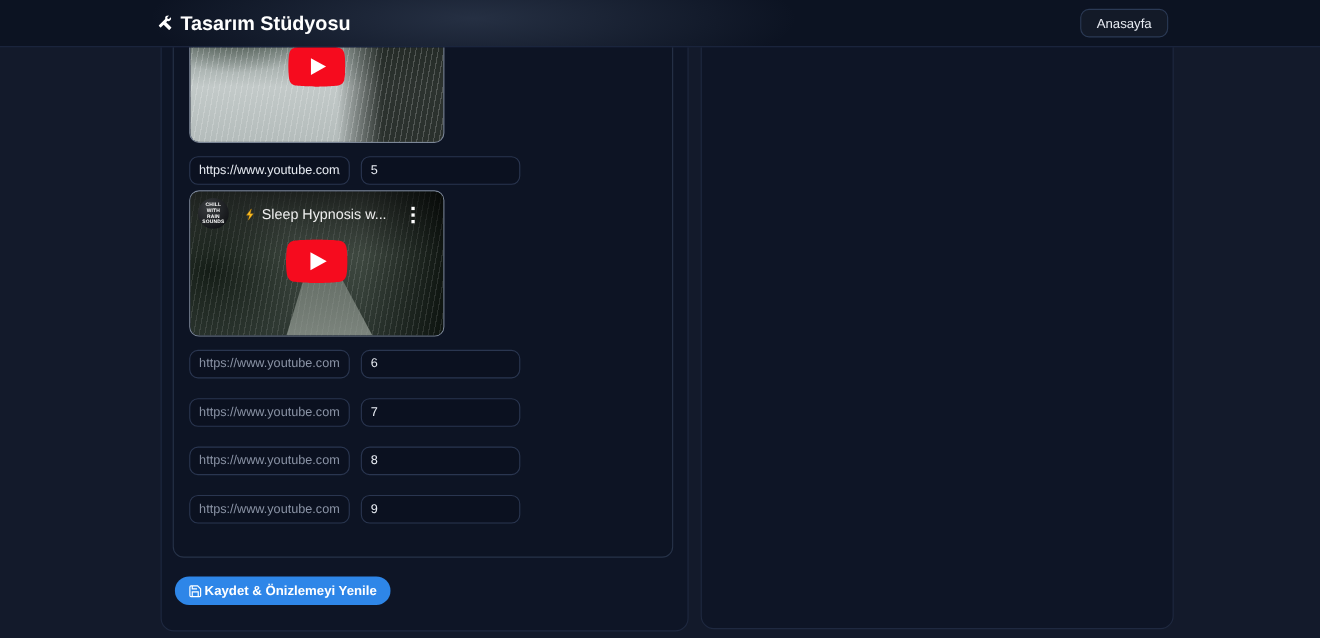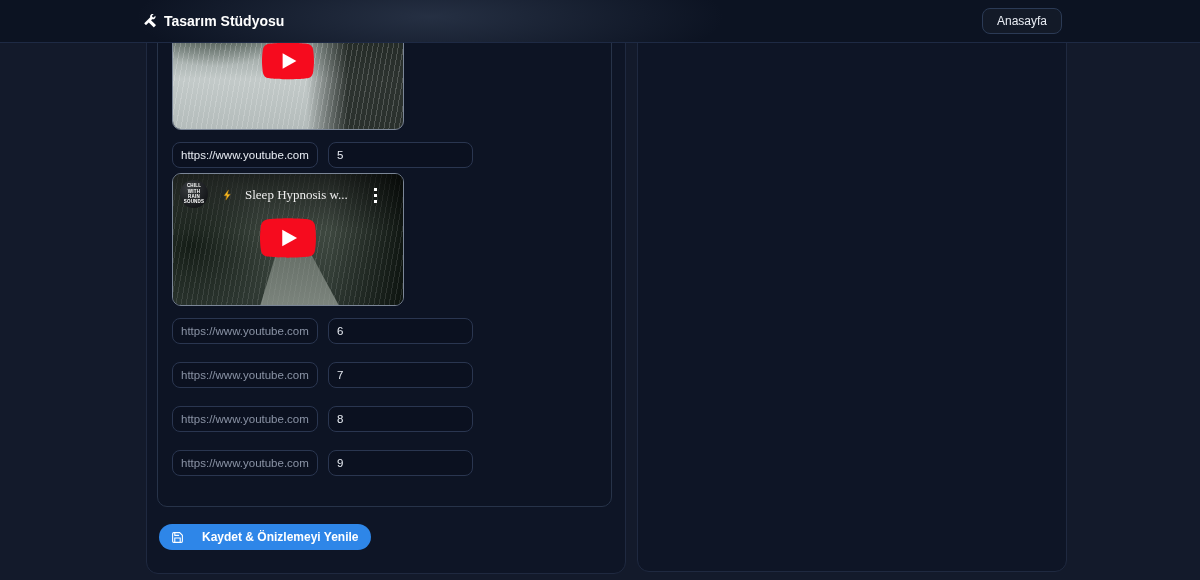--- a/index.html
+++ b/index.html
@@ -8,21 +8,21 @@
   #root { position:relative; width:1200px; height:580px; overflow:hidden; background:#131a2b; }
 
   
   .navbar {
     position:absolute; left:0; top:0; width:1200px; height:43px; z-index:20;
     background: radial-gradient(420px 90px at 430px 40%, rgba(96,114,143,0.30), rgba(12,19,34,0) 70%), #0c1322;
     border-bottom:1px solid #1e2a44;
     display:flex; align-items:center; justify-content:space-between;
     padding:0 138px 0 143px;
   }
-  .brand { display:flex; align-items:center; gap:7px; color:#ffffff; font-size:14px; font-weight:bold; }
+  .brand { display:flex; align-items:center; gap:7px; color:#ffffff; font-size:18px; font-weight:bold; }
   .brand svg { display:block; }
   .nav-links { display:flex; gap:13px; }
   .nav-btn {
     height:26px; padding:0 14px; display:flex; align-items:center;
     background:rgba(255,255,255,0.03); border:1px solid #2b3a55; border-radius:8px;
     color:#e8ecf3; font-size:12px; cursor:pointer; white-space:nowrap;margin-left:44px;
   }
 
   
   .card {
@@ -62,40 +62,40 @@
     background:linear-gradient(to bottom, rgba(130,140,132,0.15), rgba(150,158,150,0.75));
   }
   .video-top-overlay { position:absolute; left:0; top:0; width:100%; height:58px;
     background:linear-gradient(to bottom, rgba(0,0,0,0.62), rgba(0,0,0,0)); }
   .yt-avatar {
     position:absolute; left:7px; top:6px; width:28px; height:28px; border-radius:50%;
     background:radial-gradient(circle at 35% 30%, #3a3d40, #141619 75%);
     color:#ffffff; font-size:4.5px; font-weight:bold; line-height:1.2; letter-spacing:0.2px;
     display:flex; align-items:center; justify-content:center; text-align:center; padding:3px;
   }
-  .yt-title { position:absolute; left:49px; top:13px; display:flex; align-items:center; gap:12px;
-    color:#eeeeee; font-size:13px; width:150px; white-space:nowrap; overflow:hidden;font-family:Liberation Serif, serif; }
+  .yt-title { position:absolute; left:49px; top:13px; display:flex; align-items:center; gap:5px;
+    color:#eeeeee; font-size:13px; width:150px; white-space:nowrap; overflow:hidden; }
   .yt-kebab { position:absolute; right:26px; top:14px; display:flex; flex-direction:column; gap:3px; cursor:pointer; }
   .yt-kebab span { width:3px; height:3px; background:#ffffff; }
   .play-badge { position:absolute; left:50%; top:50%; transform:translate(-50%,-50%); cursor:pointer; }
 
   
   .txt-input {
     position:absolute; height:26px; background:#0b1120; border:1px solid #2a3650;
     border-radius:8px; color:#e8ecf3; font-size:11.5px; padding:0 8px; outline:none;
     font-family:"Liberation Sans", sans-serif; z-index:3;
   }
   .txt-input::placeholder { color:#8a93a5; opacity:1; }
   .url-input { left:172px; width:146px; }
   .num-input { left:328px; width:145px; }
 
   
   .save-btn {
     position:absolute; left:159px; top:524px; height:26px; z-index:3;
-    display:flex; align-items:center; gap:18px; padding:0 12px;
+    display:flex; align-items:center; gap:2px; padding:0 12px;
     background:#2e86e8; border:none; border-radius:13px;
     color:#ffffff; font-size:12px; font-weight:bold; cursor:pointer;
     font-family:"Liberation Sans", sans-serif;
   }
 </style>
 </head>
 <body>
 
 <div id="root">
 

